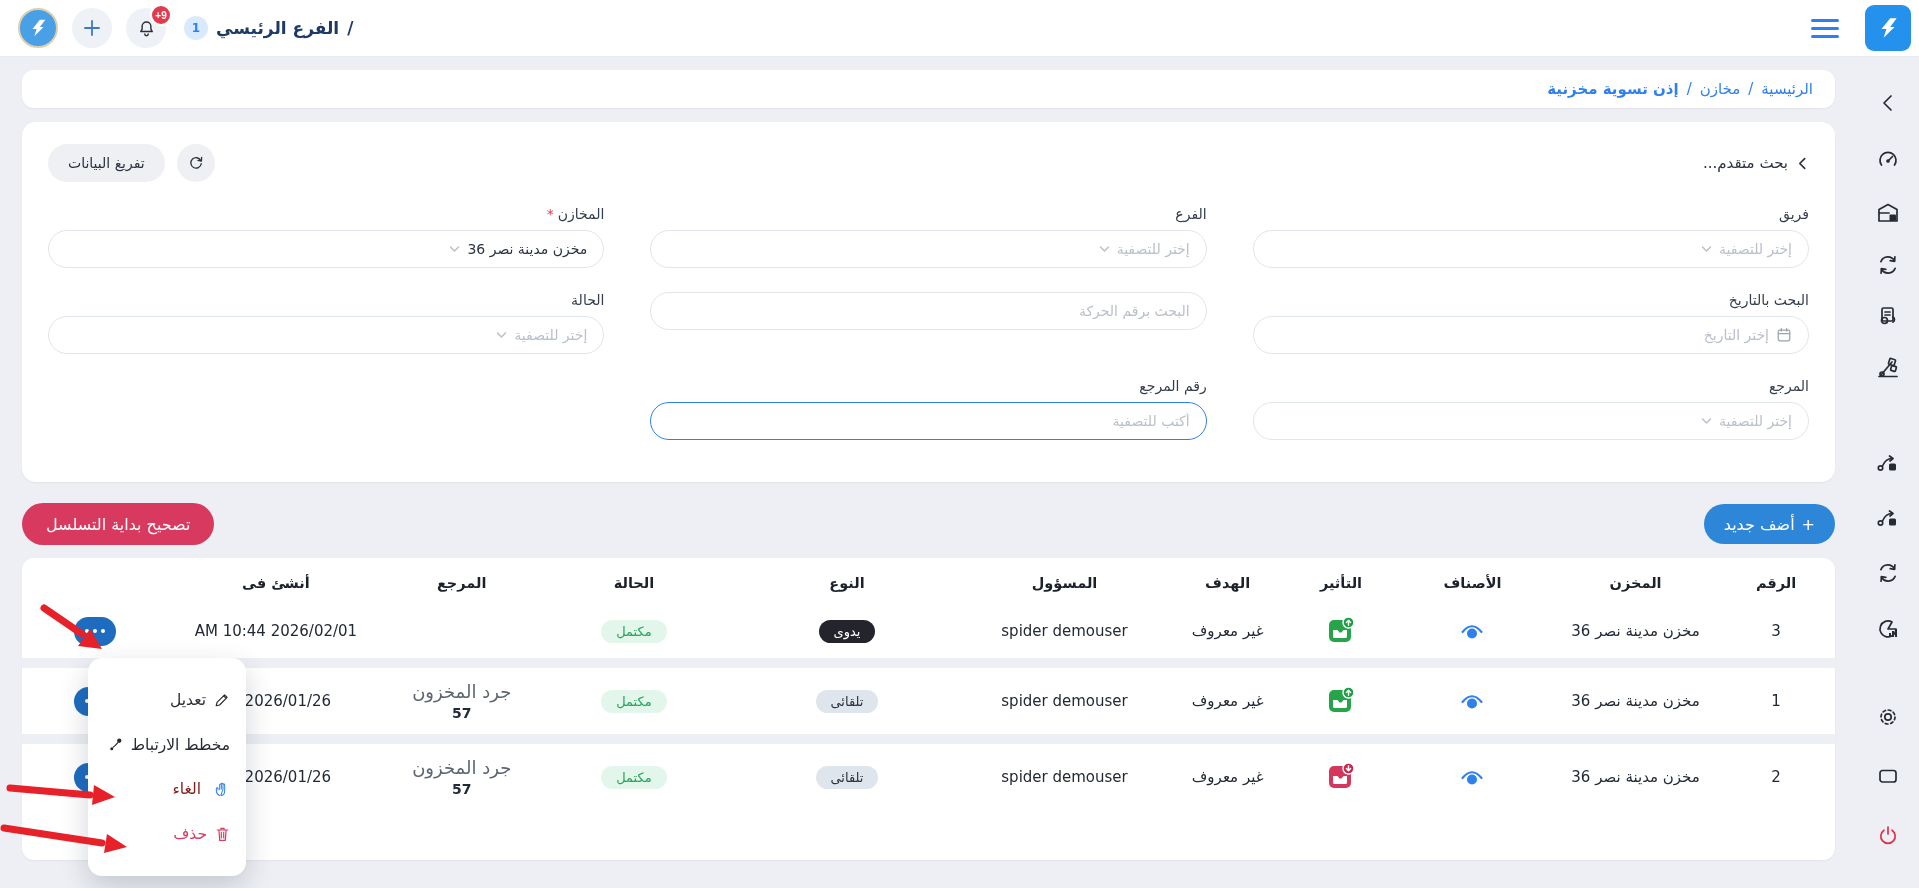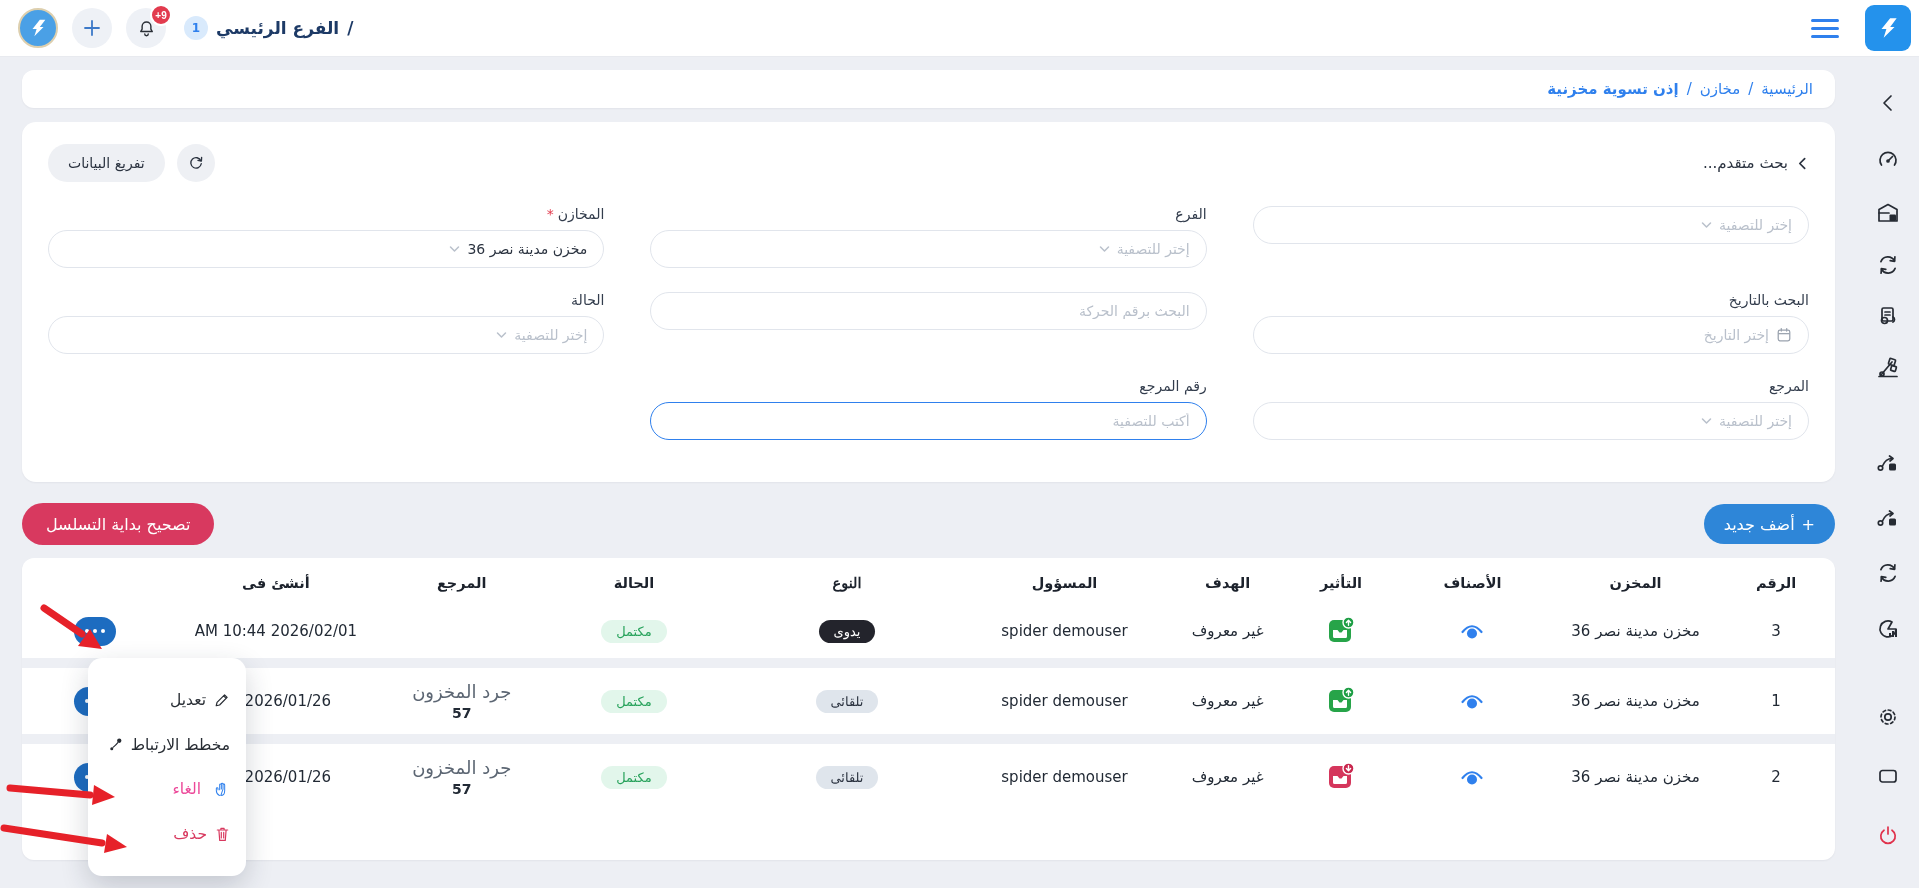--- a/index.html
+++ b/index.html
@@ -73,42 +73,42 @@
   
   .table-card { top:558px; height:302px; padding-top:4px; overflow:hidden; }
   .t-head, .t-row { display:flex; align-items:center; }
   .t-head { height:42px; font-weight:bold; font-size:14.5px; color:#1c222c; }
   .t-row { background:#fff; font-size:15px; color:#222a35; }
   .t-row.r1 { height:54px; }
   .t-row.r2 { height:66px; }
   .t-gap { height:10px; background:#edeff4; }
   .tc { display:flex; align-items:center; justify-content:center; text-align:center; padding:0 4px; }
   .c-num{width:6.5%;} .c-wh{width:9%;} .c-items{width:9%;} .c-impact{width:5.5%;} .c-target{width:7%;}
-  .c-owner{width:11%;} .c-type{width:13%;font-family:Liberation Serif, serif;} .c-status{width:10.5%;} .c-ref{width:8.5%;} .c-created{width:12%;} .c-act{width:8%;}
+  .c-owner{width:11%;} .c-type{width:13%;} .c-status{width:10.5%;} .c-ref{width:8.5%;} .c-created{width:12%;} .c-act{width:8%;}
   .pill { border-radius:13px; padding:5px 15px; font-size:13px; line-height:1; }
   .pill-dark { background:#23242c; color:#fff; }
   .pill-gray { background:#dfe5ec; color:#2b3340; }
   .pill-green { background:#e2f6eb; color:#27a25b; }
   .ref-wrap { display:flex; flex-direction:column; align-items:center; line-height:1.3; }
   .ref-title { font-size:18px; color:#5c6673; }
   .ref-num { font-size:14px; font-weight:bold; color:#222a35; }
   .ltr { direction:ltr; unicode-bidi:embed; }
   .dots-btn { width:42px; height:29px; border-radius:15px; background:#1d6cc0; border:none;
               display:flex; align-items:center; justify-content:center; gap:4px; cursor:pointer; }
   .dots-btn i { width:4px; height:4px; border-radius:50%; background:#fff; }
   .eye-wrap { cursor:pointer; display:flex; }
 
   
   .ctx-menu { position:absolute; left:88px; top:658px; width:158px; height:218px; background:#fff;
               border-radius:14px; box-shadow:0 10px 28px rgba(30,40,60,.20); z-index:5;
               display:flex; flex-direction:column; justify-content:space-evenly; padding:6px 0; }
   .ctx-item { display:flex; align-items:center; justify-content:flex-start; gap:8px;
               padding:0 16px; font-size:15.5px; cursor:pointer; }
   .ctx-item.edit, .ctx-item.map { color:#272c33; }
-  .ctx-item.cancel { color:#ec4899;gap:13px; }
+  .ctx-item.cancel { color:#7f1d1d;gap:13px; }
   .ctx-item.delete { color:#d8395f; }
 
   .annotations { position:absolute; inset:0; pointer-events:none; z-index:9; }
 </style>
 </head>
 <body>
 
 <div class="stage">
 
   <header class="topbar">
@@ -265,20 +265,21 @@
               <polyline points="19.5,4.5 19.2,9.3 14.6,8.6" fill="none" stroke="#2b3340" stroke-width="1.8" stroke-linecap="round" stroke-linejoin="round"></polyline>
             </svg>
         </button>
         <button class="chip-btn">تفريغ البيانات</button>
       </div>
     </div>
 
     <div class="filters">
 
       <div class="field">
+        <label>فريق</label>
         <div class="control">
           <span class="ph">إختر للتصفية</span>
           <svg width="11" height="8" viewBox="0 0 11 8">
               <polyline points="1.5,2 5.5,6 9.5,2" fill="none" stroke="#b9c0cb" stroke-width="1.5" stroke-linecap="round" stroke-linejoin="round"></polyline>
             </svg>
         </div>
       </div>
       <div class="field">
         <label>الفرع</label>
         <div class="control">

